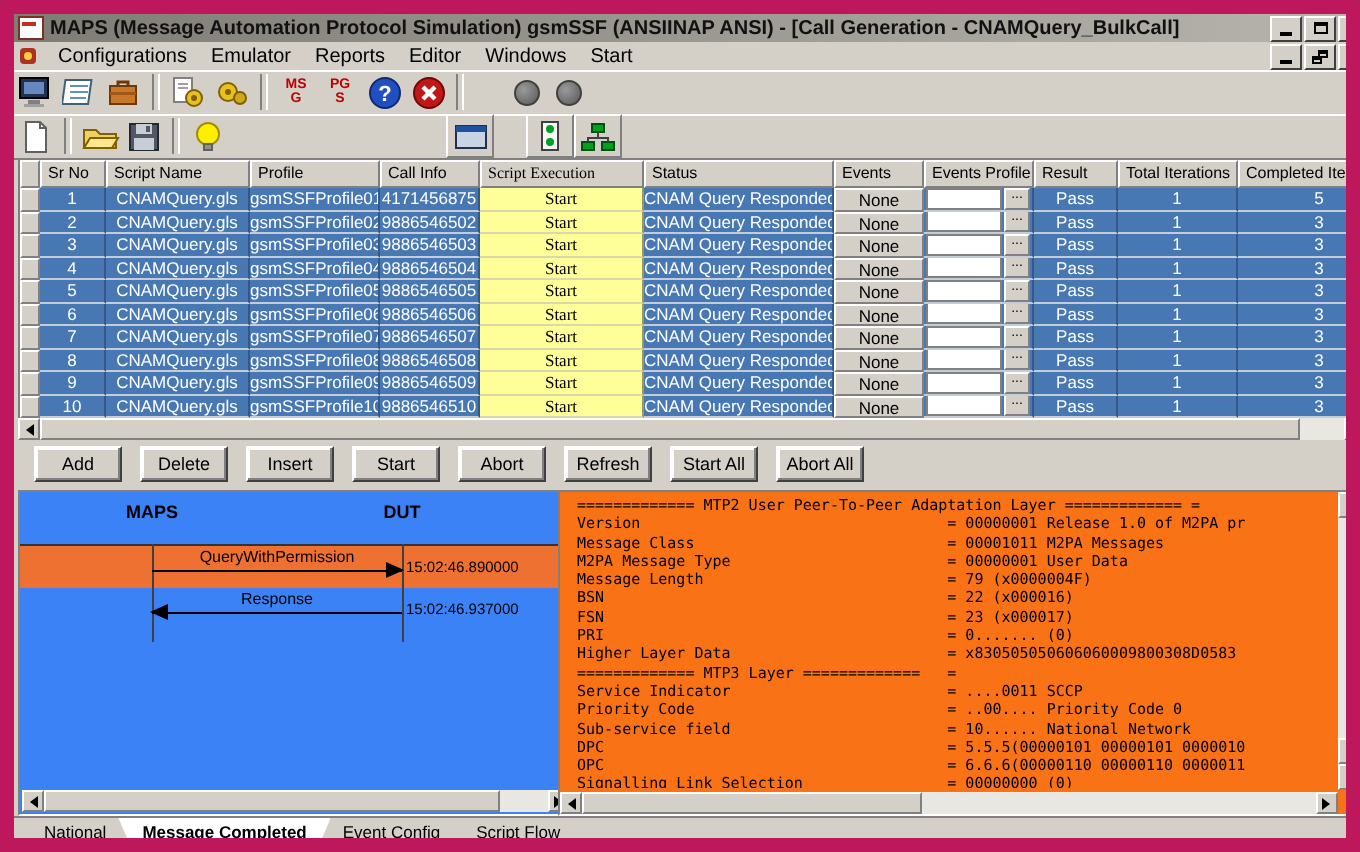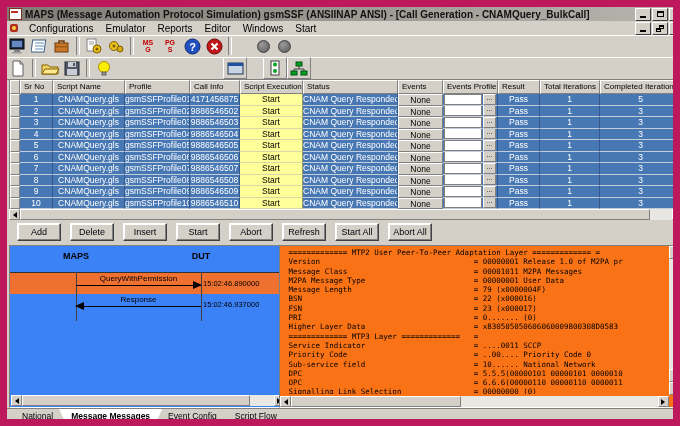--- a/index.html
+++ b/index.html
@@ -40,21 +40,21 @@
   .led{width:11px;height:11px;border-radius:50%;background:radial-gradient(circle at 35% 35%,#9a9a9a,#585858);border:1px solid #404040;margin-left:8px;flex:none;}
   .raisedbtn{border:1px solid;border-color:#fff #808080 #808080 #fff;background:#d4d0c8;}
   
   .grid{position:absolute;left:2px;top:72px;width:674px;background:#d4d0c8;border:1px solid #808080;box-sizing:border-box;}
   .ghead,.grow{display:flex;}
   .cell{box-sizing:border-box;flex:none;overflow:hidden;white-space:nowrap;}
   .ghead .cell{height:14px;background:#d4d0c8;border:1px solid;border-color:#fff #808080 #808080 #fff;
     font-size:8px;color:#000;padding:1px 0 0 3px;}
   .grow .cell{height:11.5px;font-size:8.5px;text-align:center;line-height:11px;}
   .rowsel{width:10px;background:#d4d0c8;border:1px solid;border-color:#fff #808080 #808080 #fff;}
-  .c0{width:33px;} .c1{width:72px;} .c2{width:65px;} .c3{width:50px;} .c4{width:63px;}
+  .c0{width:33px;} .c1{width:72px;} .c2{width:65px;} .c3{width:50px;} .c4{width:82px;font-family:Liberation Serif, serif;}
   .c5{width:95px;} .c6{width:45px;} .c7{width:55px;} .c8{width:42px;} .c9{width:60px;} .c10{width:82px;}
   .blue{background:#4878b4;color:#fff;border-right:1px solid #35588a;border-bottom:1px solid #c2cdd9;}
   .exec{background:#ffff99;color:#000;border-right:1px solid #9a9a60;border-bottom:1px solid #d8d8a8;}
   .events{background:#d4d0c8;color:#000;border:1px solid;border-color:#fff #808080 #808080 #fff;}
   .ep{background:#4878b4;border-right:1px solid #35588a;border-bottom:1px solid #c2cdd9;display:flex;align-items:center;padding:0 1px;gap:1px;}
   .ep-field{flex:1;height:9px;background:#fff;border:1px solid #808080;}
   .ep-btn{width:11px;height:9px;background:#d4d0c8;border:1px solid;border-color:#fff #808080 #808080 #fff;
     font-size:7px;line-height:6px;text-align:center;color:#000;}
   
   .hscroll{position:absolute;height:11px;background:#e9e7e1;display:flex;}
@@ -573,21 +573,21 @@
       <span class="sb-track"></span>
       <span class="sb-btn">
           <span class="tri-r"></span>
         </span>
     </div>
   </div>
 
   <div class="tabstrip">
   <div class="tab">National</div>
 
-  <div class="tab active">Message Messages</div>
+  <div class="tab active">Message Completed</div>
 
   <div class="tab">Event Config</div>
 
   <div class="tab">Script Flow</div>
 </div>
 
   <div style="position:absolute;left:0;top:417px;width:680px;height:9px;background:#d4d0c8;"></div>
 </div>
 
 </body></html>

